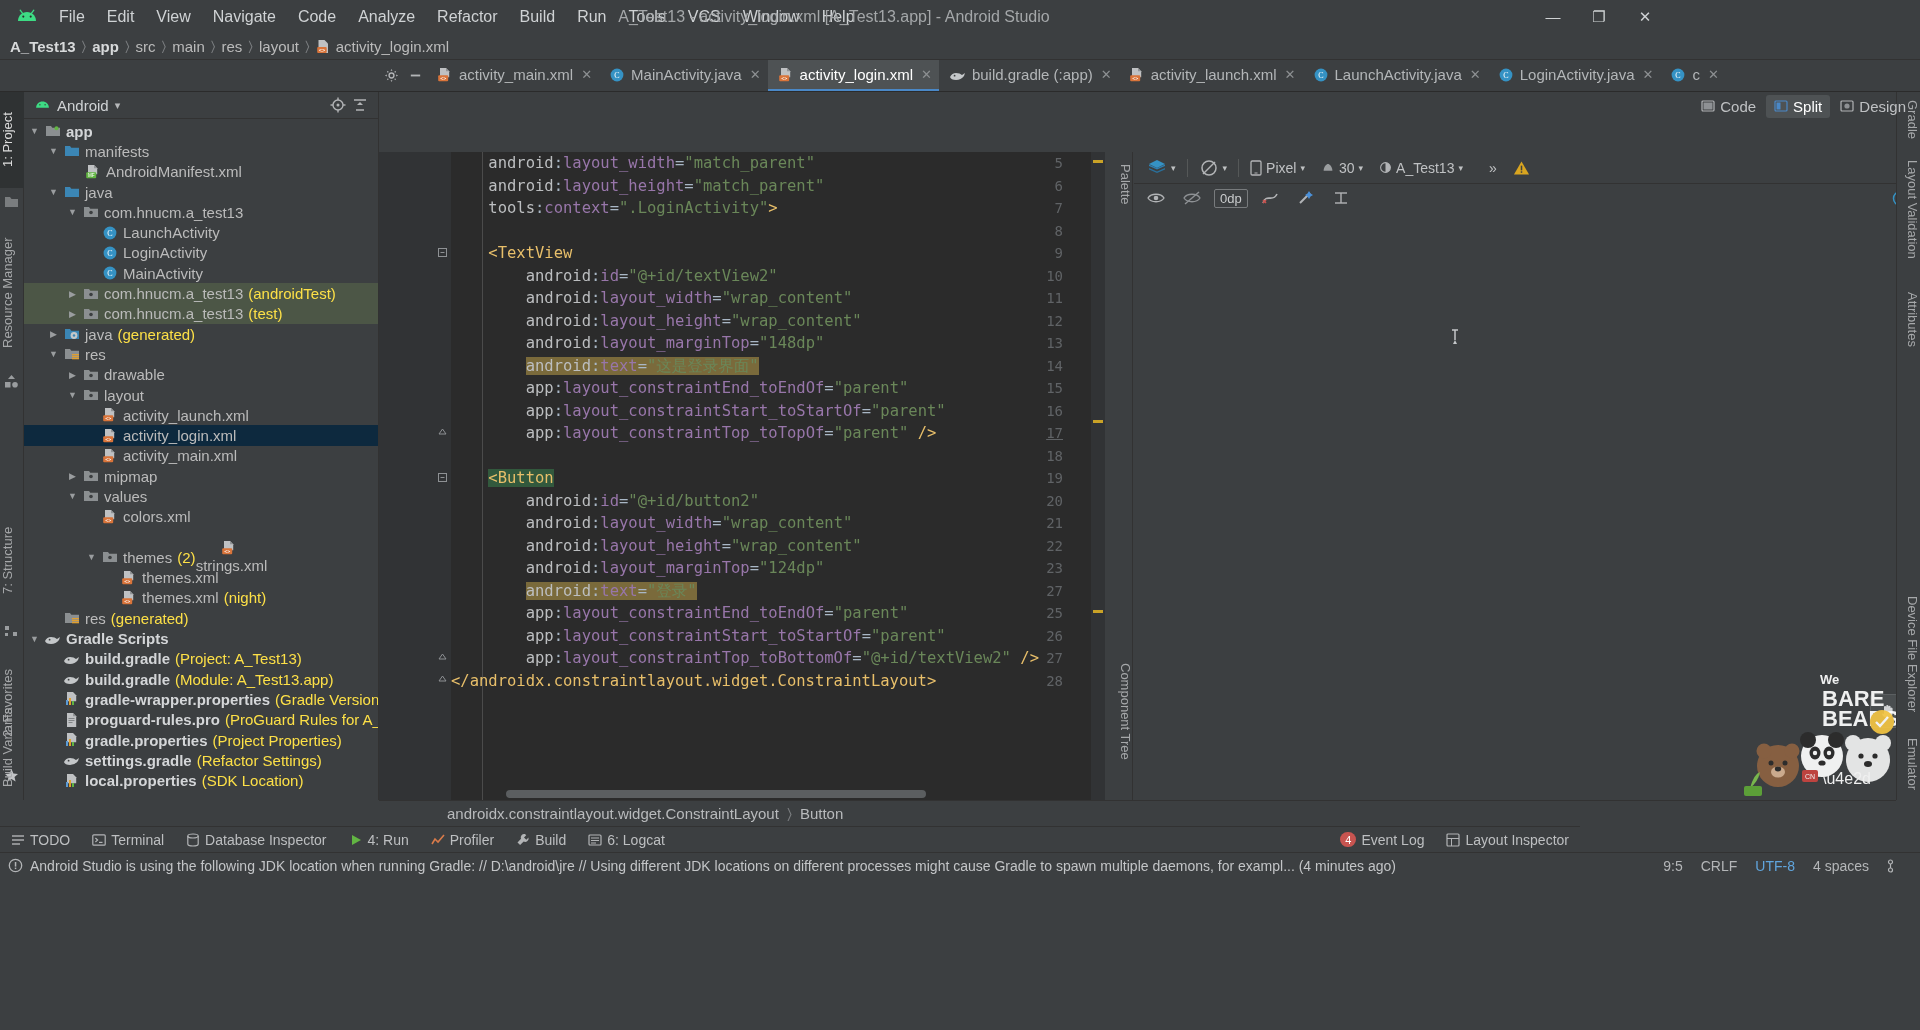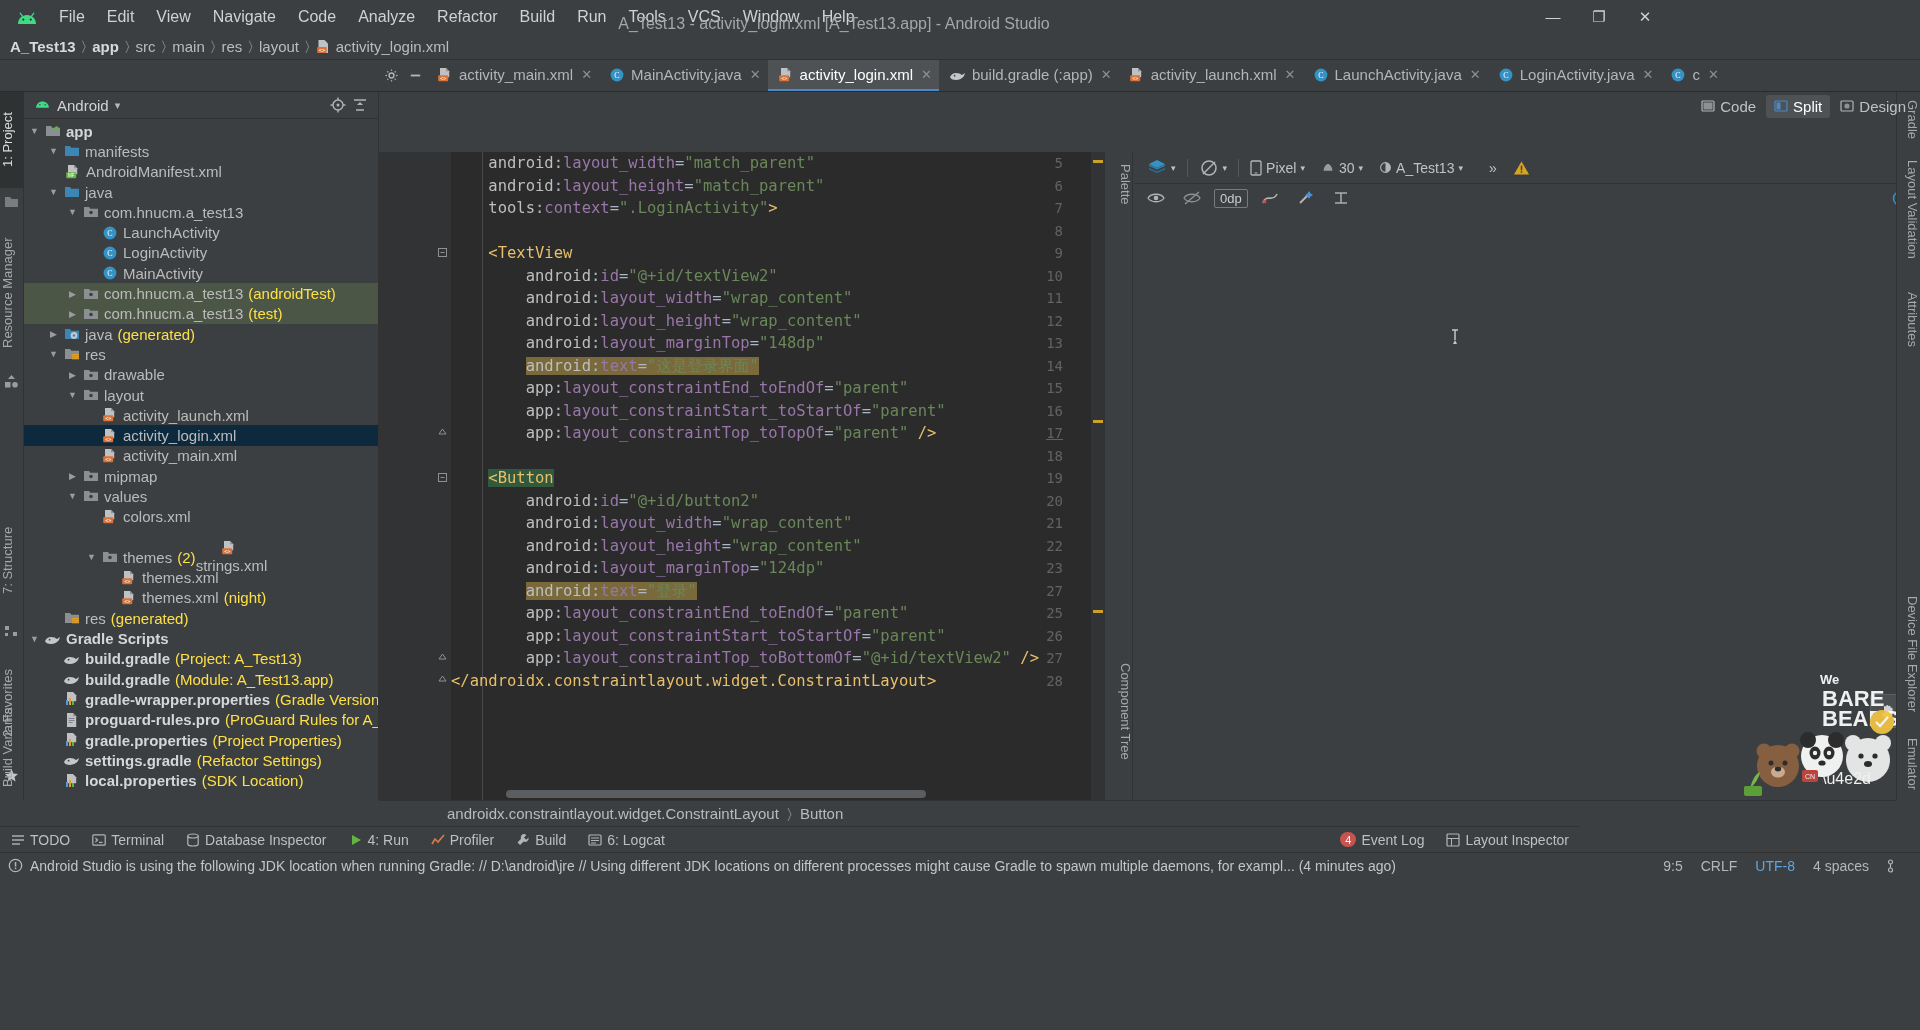--- a/index.html
+++ b/index.html
@@ -9,21 +9,21 @@
     font-family:"Liberation Sans", sans-serif;
     font-size:15px;
     color:#bbbbbb;
     -webkit-font-smoothing:antialiased;
   }
   #app{ position:relative; width:1920px; height:1030px; }
 
   
   .titlebar{
     position:absolute; left:0; top:0; width:1668px; height:33px;
-    background:#3c3f41; display:flex; align-items:flex-end;
+    background:#3c3f41; display:flex; align-items:center;
   }
   .android-logo{ width:26px; height:26px; margin-left:14px; margin-right:8px;
     display:flex; align-items:center; justify-content:center; }
   .menu{ display:flex; align-items:center; height:33px; }
   .menu-item{ padding:3px 11px; color:#cfd2d4; font-size:16px; white-space:nowrap; }
   .win-title{
     position:absolute; left:50%; transform:translateX(-50%);
     color:#a4a7a9; font-size:16px; white-space:nowrap;
   }
   .win-ctrls{ position:absolute; right:0; top:0; height:33px; display:flex; align-items:center; }
@@ -518,21 +518,21 @@
         </div>
         <div class="trow" style="padding-left: 23px;">
           <span class="twist">▼</span>
           <span class="ticon">
             <svg width="16" height="16" viewBox="0 0 16 16">
               <path d="M1 3 h5 l1.3 1.8 h7.7 v8.2 h-14 z" fill="#3b86b5"></path>
             </svg>
           </span>
           <span class="tlabel">manifests</span>
         </div>
-        <div class="trow" style="padding-left: 24px;">
+        <div class="trow" style="padding-left: 44px;">
           <span class="twist"></span>
           <span class="ticon">
             <svg width="16" height="16" viewBox="0 0 16 16">
               <path d="M3 1 h6 l3.2 3.2 v6 h-9.2 z" fill="#bfc1c3"></path>
               <path d="M9 1 v3.2 h3.2 z" fill="#919496"></path>
               <rect x="1.2" y="8.2" width="10" height="6" rx="1" fill="#62b543"></rect>
               <text x="6.2" y="12.9" font-size="4.6" fill="#fff" text-anchor="middle" font-family="sans-serif">MF</text>
             </svg>
           </span>
           <span class="tlabel">AndroidManifest.xml</span>

